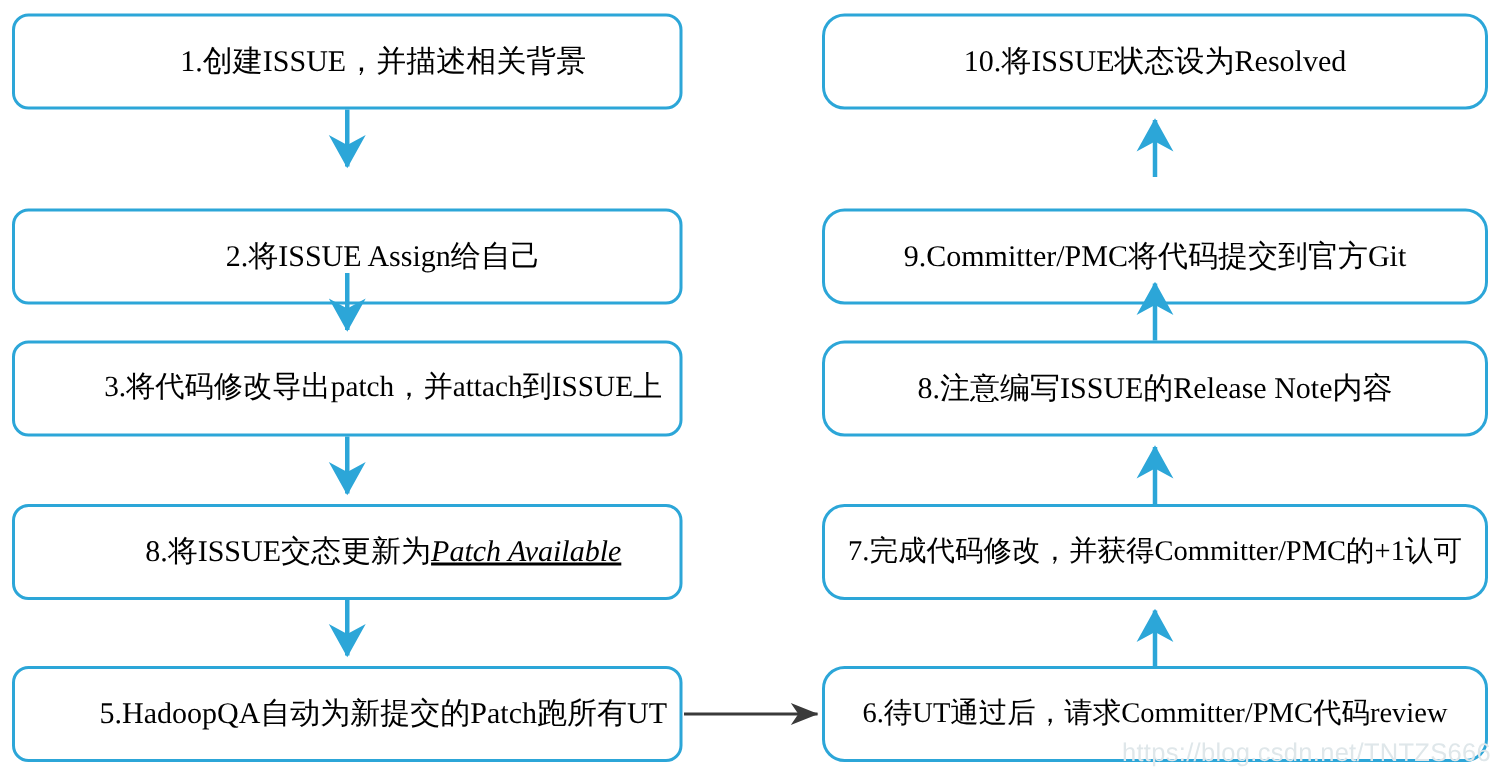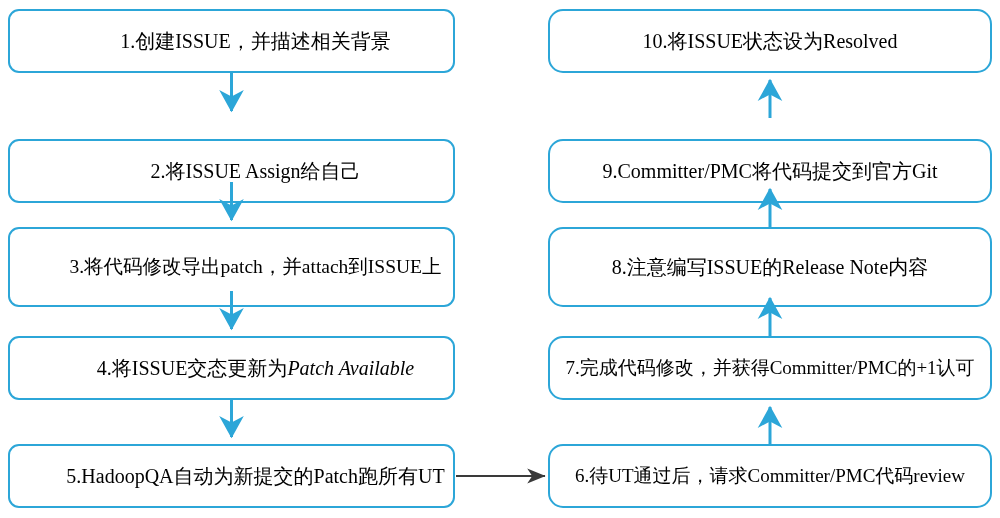--- a/index.html
+++ b/index.html
@@ -41,26 +41,27 @@
     letter-spacing: 0px;
   }
 
   
   .col-left  { left: 8px;   width: 447px; padding-left: 48px; }
   
   .col-right { left: 548px; width: 444px; border-radius: 15px; }
 
   .row1 { top: 9px;   height: 64px; }
   .row2 { top: 118px; height: 64px; margin-top: 21px; }
-  .row3 { top: 227px; height: 80px; }
+  .row3 { top: 227px; height: 64px; }
   .row4 { top: 336px; height: 64px; }
   .row5 { top: 444px; height: 64px; }
 
   .node .emph {
     font-style: italic;
+    text-decoration: underline;
     font-weight: 500;
   }
 
   
   #node-7 { font-size: 19px; }
   #node-6 { font-size: 19px; }
   #node-5 { font-size: 20px; font-family: Liberation Serif, serif; }
   #node-3 { font-size: 19.5px; }
 
   
@@ -91,21 +92,21 @@
 
 <div id="flowchart">
 
   <div class="node col-left row1" id="node-1">1.创建ISSUE，并描述相关背景</div>
 
   <div class="node col-left row2" id="node-2">2.将ISSUE Assign给自己</div>
 
   <div class="node col-left row3" id="node-3">3.将代码修改导出patch，并attach到ISSUE上</div>
 
   <div class="node col-left row4" id="node-4">
-    <span>4.将ISSUE交态更新为</span>
+    <span>8.将ISSUE交态更新为</span>
       <span class="emph">Patch Available</span>
   </div>
 
   <div class="node col-left row5" id="node-5">5.HadoopQA自动为新提交的Patch跑所有UT</div>
 
   <div class="node col-right row1" id="node-10">10.将ISSUE状态设为Resolved</div>
 
   <div class="node col-right row2" id="node-9">9.Committer/PMC将代码提交到官方Git</div>
 
   <div class="node col-right row3" id="node-8">8.注意编写ISSUE的Release Note内容</div>
@@ -139,14 +140,15 @@
 
     <line x1="770" y1="444" x2="770" y2="407" stroke="#2ca6d8" stroke-width="3" marker-end="url(#arrow-up-blue)"></line>
 
     <line x1="770" y1="336" x2="770" y2="298" stroke="#2ca6d8" stroke-width="3" marker-end="url(#arrow-up-blue)"></line>
 
     <line x1="770" y1="227" x2="770" y2="189" stroke="#2ca6d8" stroke-width="3" marker-end="url(#arrow-up-blue)"></line>
 
     <line x1="770" y1="118" x2="770" y2="80" stroke="#2ca6d8" stroke-width="3" marker-end="url(#arrow-up-blue)"></line>
   </svg>
 
+  <div class="watermark">https://blog.csdn.net/TNTZS666</div>
 
 </div>
 
 </body></html>

